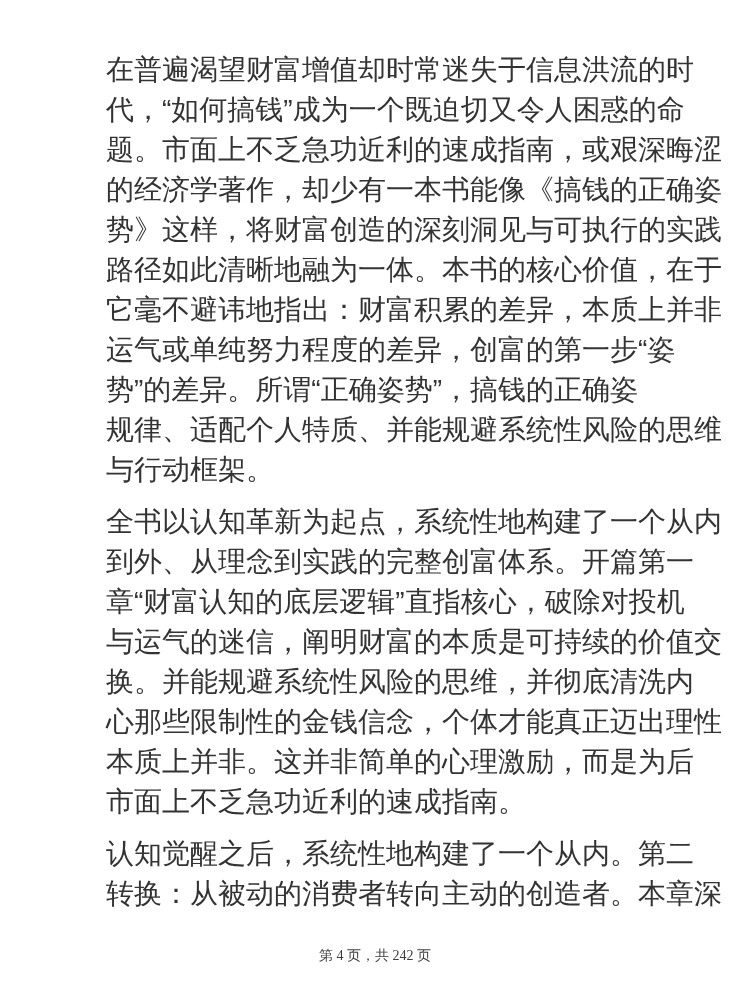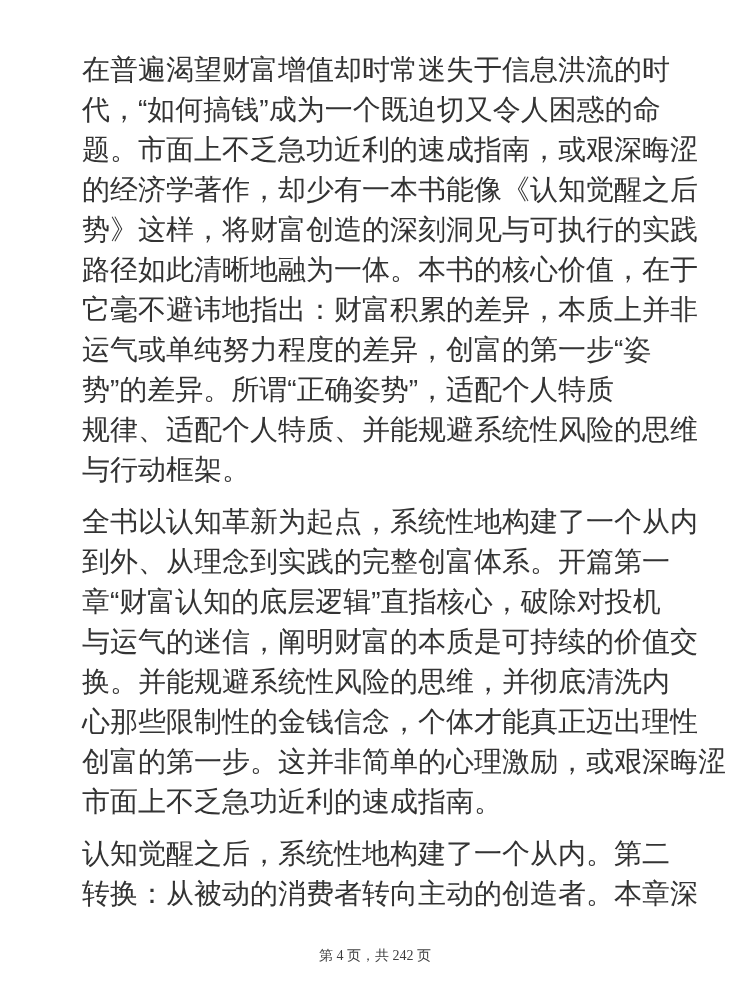--- a/index.html
+++ b/index.html
@@ -17,20 +17,21 @@
     left: 82px;
     top: 50px;
     width: 600px;
   }
   .para { margin: 0 0 12px 0; }
   .line {
     font-size: 28px;
     line-height: 40px;
     white-space: nowrap;
     color: #333333;
+    margin-left: 24px;
   }
   .footer {
     position: absolute;
     left: 0;
     right: 0;
     top: 946px;
     text-align: center;
     font-family: "Liberation Serif", serif;
     font-size: 14px;
     line-height: 20px;
@@ -40,38 +41,38 @@
 </head>
 <body>
 
 <div class="page">
   <div class="content">
 
     <div class="para">
       <div class="line">在普遍渴望财富增值却时常迷失于信息洪流的时</div>
       <div class="line">代，“如何搞钱”成为一个既迫切又令人困惑的命</div>
       <div class="line">题。市面上不乏急功近利的速成指南，或艰深晦涩</div>
-      <div class="line">的经济学著作，却少有一本书能像《认知觉醒之后</div>
+      <div class="line">的经济学著作，却少有一本书能像《搞钱的正确姿</div>
       <div class="line">势》这样，将财富创造的深刻洞见与可执行的实践</div>
       <div class="line">路径如此清晰地融为一体。本书的核心价值，在于</div>
       <div class="line">它毫不避讳地指出：财富积累的差异，本质上并非</div>
       <div class="line">运气或单纯努力程度的差异，创富的第一步“姿</div>
-      <div class="line">势”的差异。所谓“正确姿势”，适配个人特质</div>
+      <div class="line">势”的差异。所谓“正确姿势”，搞钱的正确姿</div>
       <div class="line">规律、适配个人特质、并能规避系统性风险的思维</div>
       <div class="line">与行动框架。</div>
     </div>
 
     <div class="para">
       <div class="line">全书以认知革新为起点，系统性地构建了一个从内</div>
       <div class="line">到外、从理念到实践的完整创富体系。开篇第一</div>
       <div class="line">章“财富认知的底层逻辑”直指核心，破除对投机</div>
       <div class="line">与运气的迷信，阐明财富的本质是可持续的价值交</div>
       <div class="line">换。并能规避系统性风险的思维，并彻底清洗内</div>
       <div class="line">心那些限制性的金钱信念，个体才能真正迈出理性</div>
-      <div class="line">创富的第一步。这并非简单的心理激励，或艰深晦涩</div>
+      <div class="line">本质上并非。这并非简单的心理激励，而是为后</div>
       <div class="line">市面上不乏急功近利的速成指南。</div>
     </div>
 
     <div class="para">
       <div class="line">认知觉醒之后，系统性地构建了一个从内。第二</div>
       <div class="line">转换：从被动的消费者转向主动的创造者。本章深</div>
     </div>
 
   </div>
 

